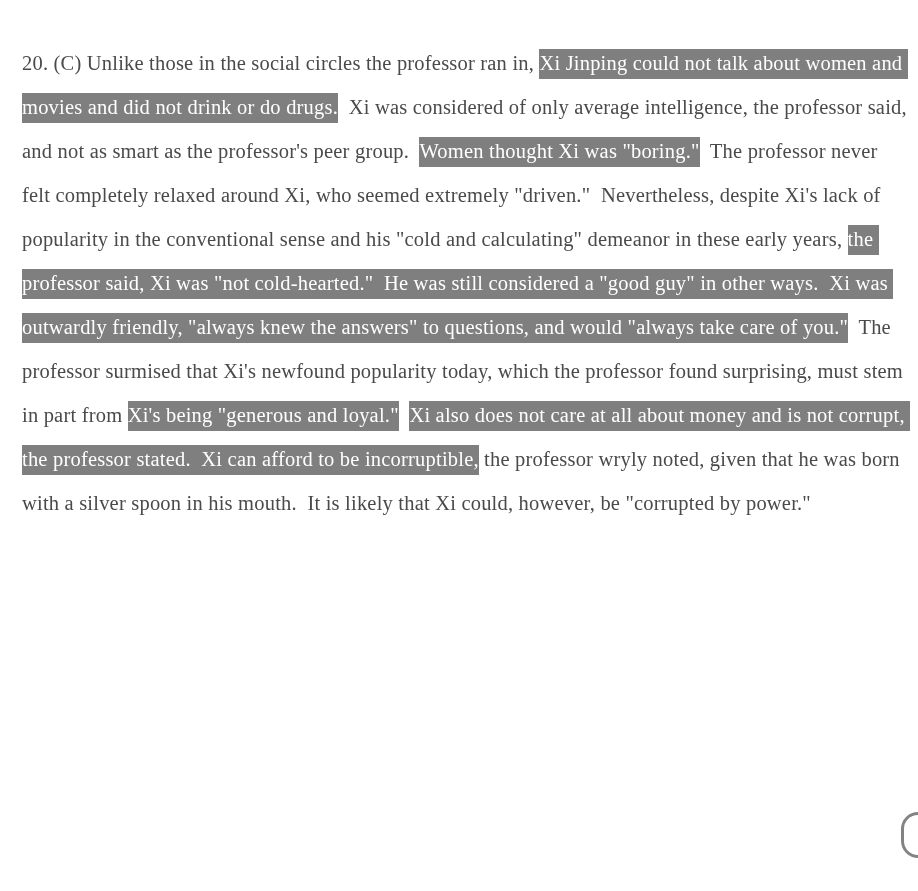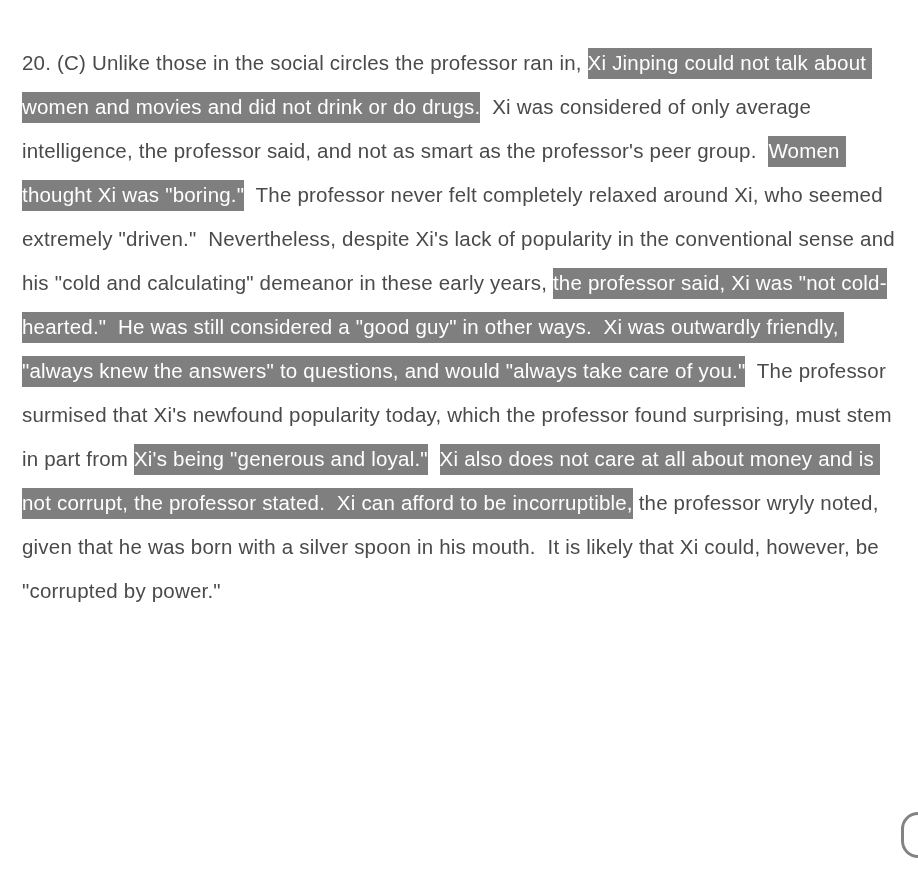--- a/index.html
+++ b/index.html
@@ -12,21 +12,21 @@
     height: 891px;
     overflow: hidden;
     font-family: "DejaVu Sans Mono", monospace;
   }
   #doc {
     box-sizing: border-box;
     padding: 20px 10px 0 22px;
     width: 918px;
   }
   .para {
-    font-family: Liberation Sans, sans-serif;
+    font-family: Liberation Serif, serif;
     font-size: 20.5px;
     line-height: 44px;
     color: #4a4a4a;
     letter-spacing: 0.2px;
     white-space: pre-wrap;
     word-break: normal;
   }
   .hl {
     background: #7f7f7f;
     color: #ffffff;

